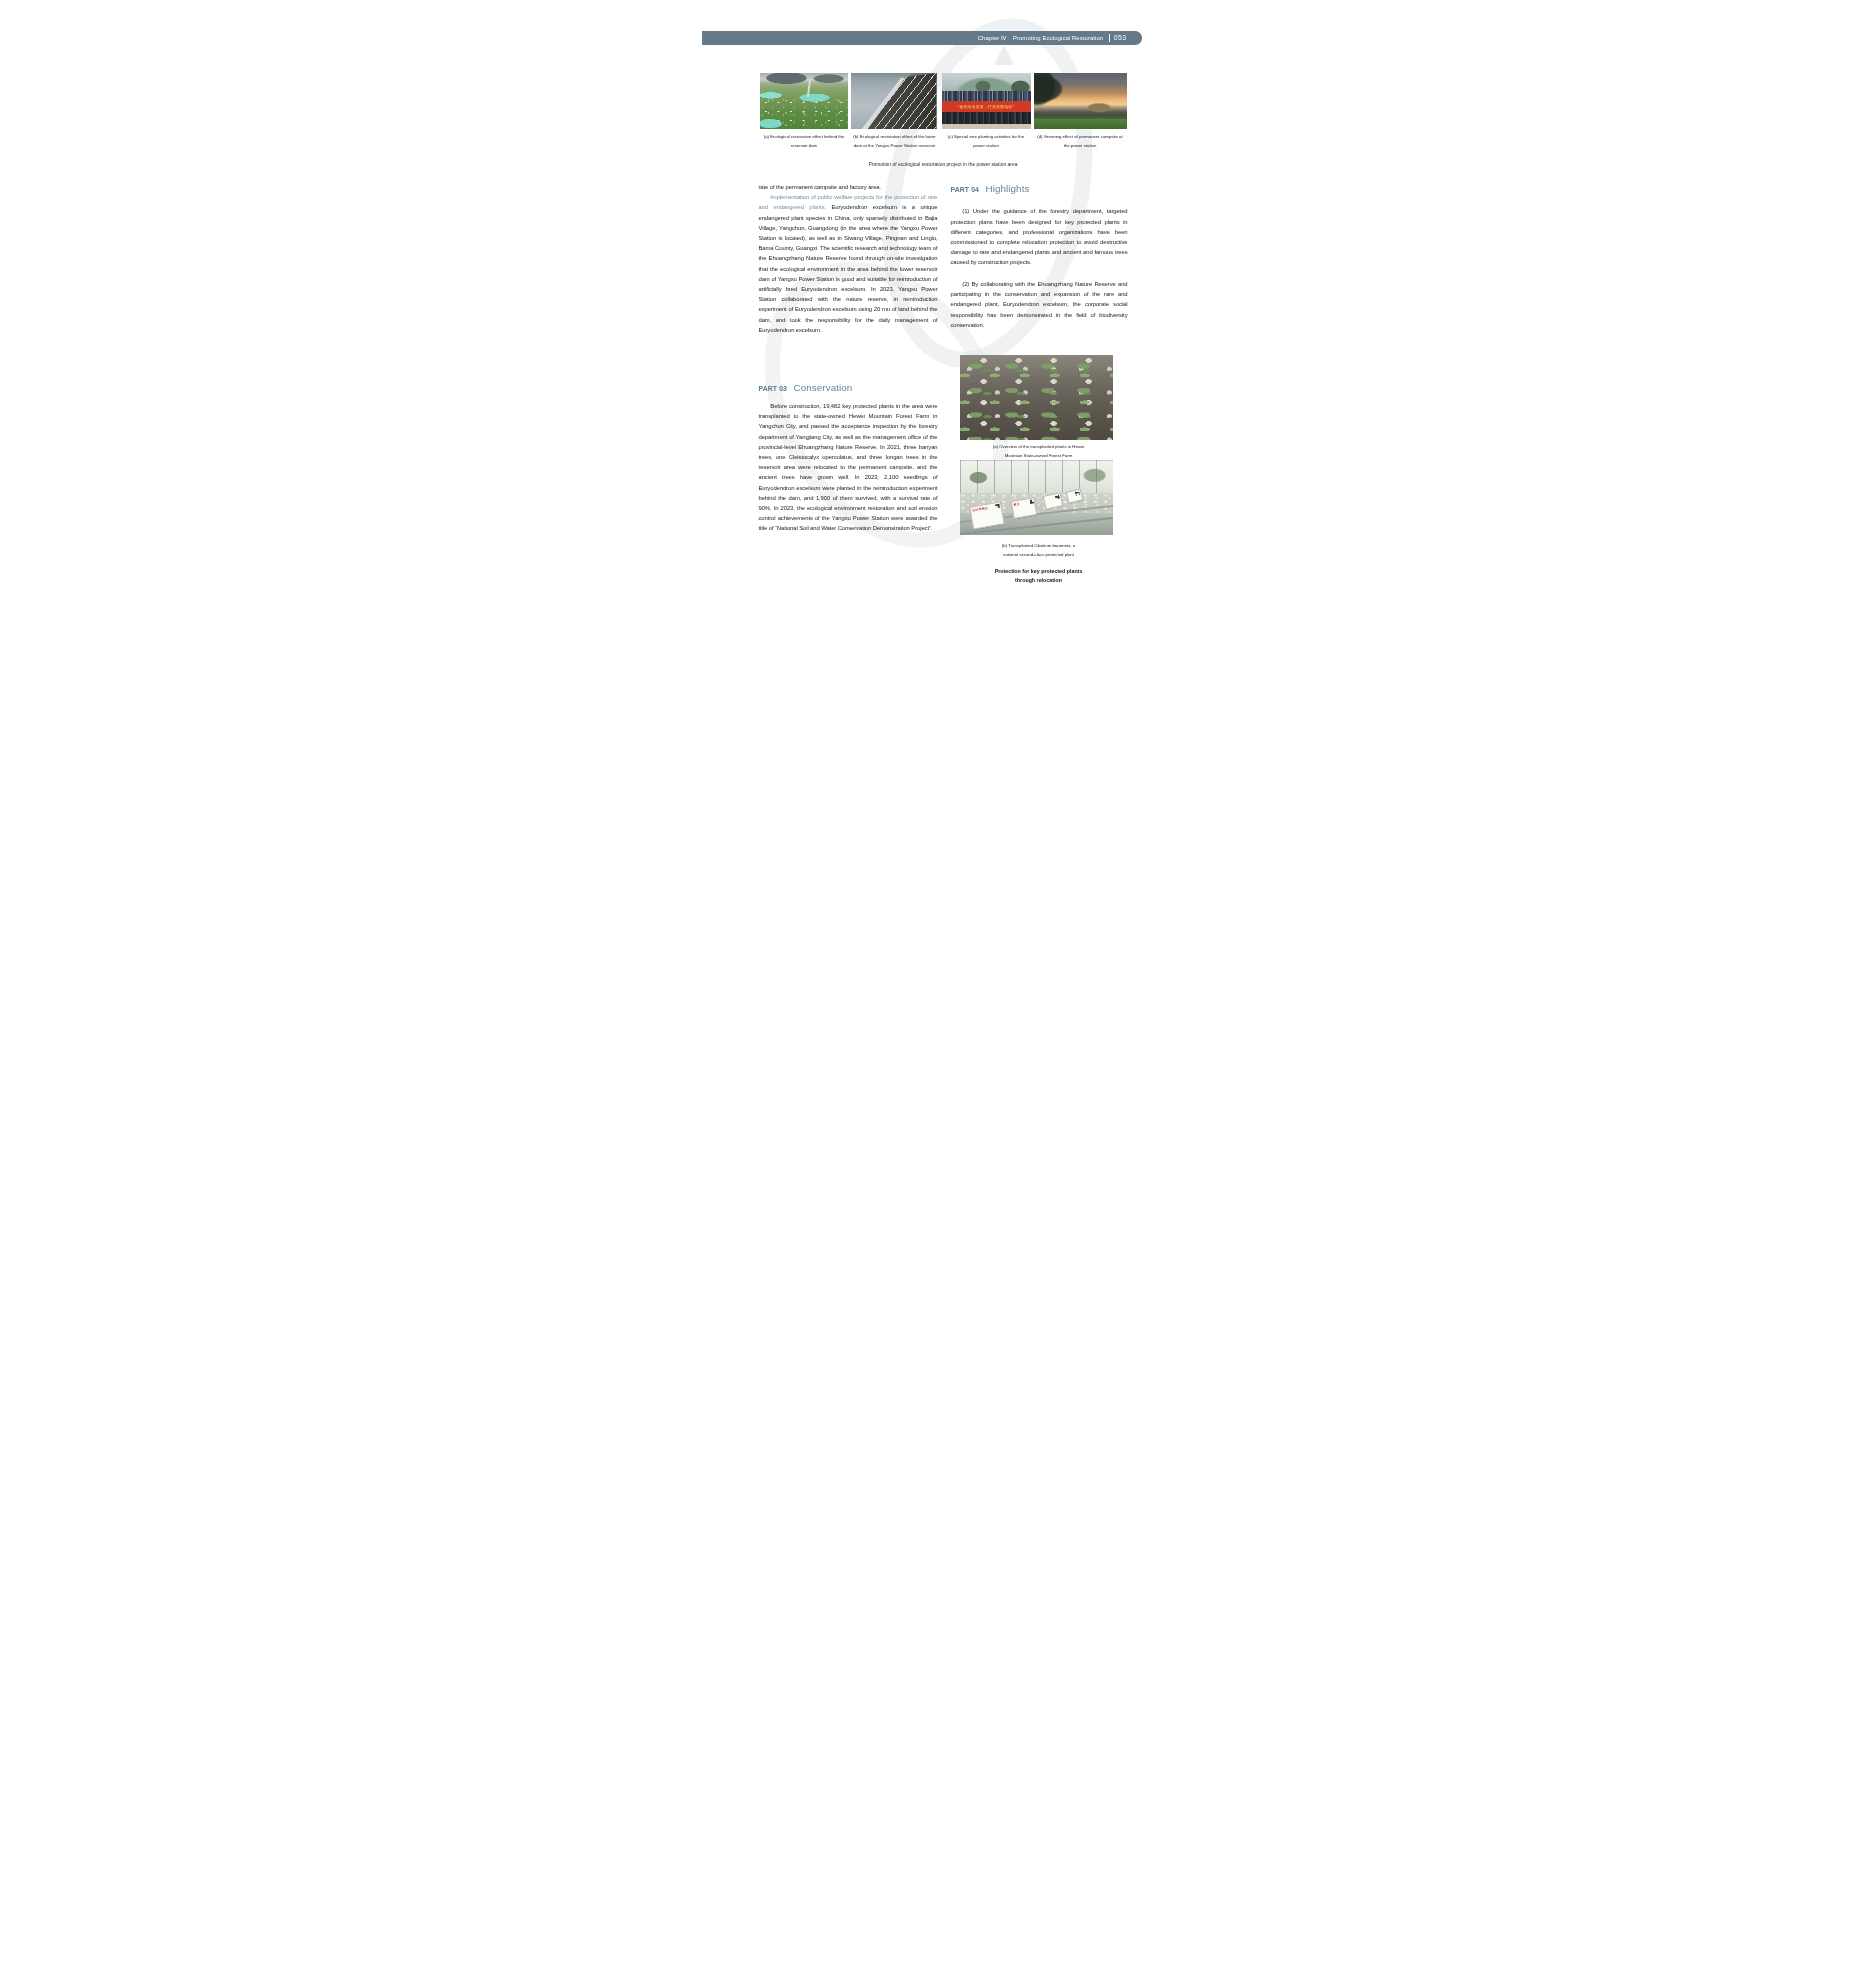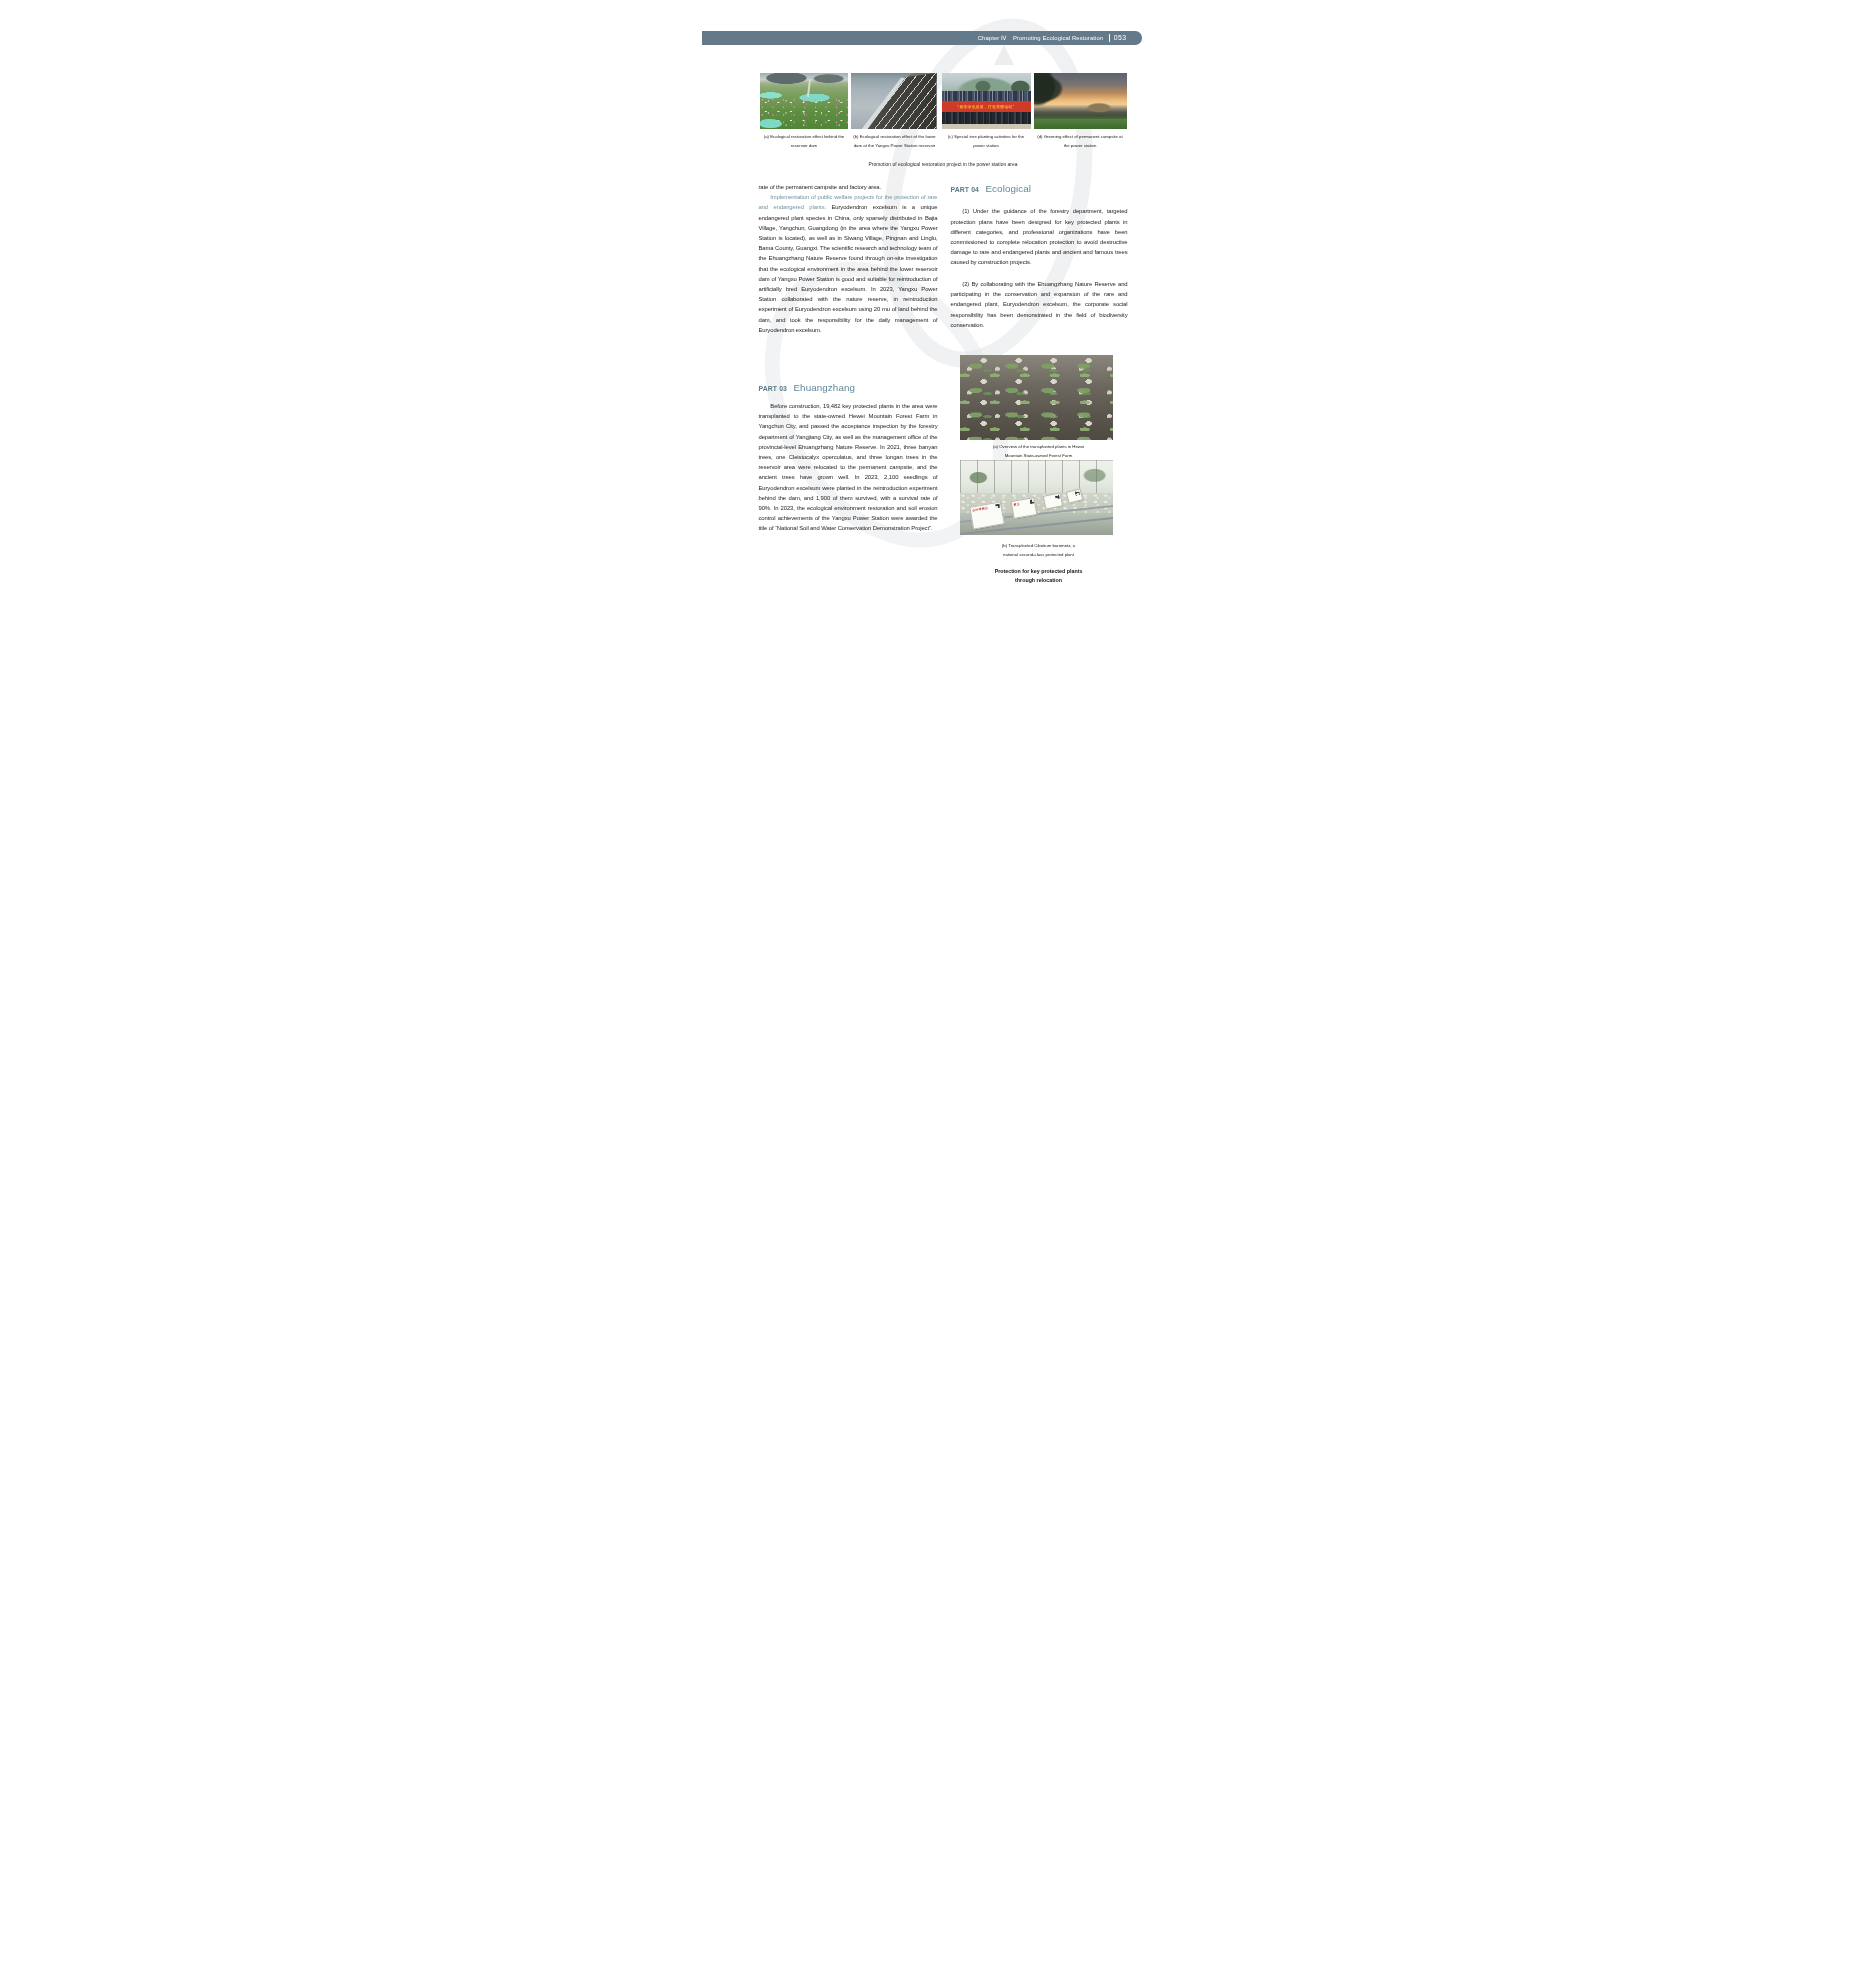--- a/index.html
+++ b/index.html
@@ -179,29 +179,29 @@
   <div class="pcap cap-c">(c) Special tree planting activities for the power station</div>
   <div class="pcap cap-d">(d) Greening effect of permanent campsite at the power station</div>
 
   <div class="row-caption">Promotion of ecological restoration project in the power station area</div>
 
   <section class="col left-col">
     <p class="body">rate of the permanent campsite and factory area.</p>
     <p class="body p-indent"><span class="emph">Implementation of public welfare projects for the protection of rare and endangered plants.</span><span> Euryodendron excelsum is a unique endangered plant species in China, only sparsely distributed in Bajia Village, Yangchun, Guangdong (in the area where the Yangxu Power Station is located), as well as in Siwang Village, Pingnan and Linglu, Bama County, Guangxi. The scientific research and technology team of the Ehuangzhang Nature Reserve found through on-site investigation that the ecological environment in the area behind the lower reservoir dam of Yangxu Power Station is good and suitable for reintroduction of artificially bred Euryodendron excelsum. In 2023, Yangxu Power Station collaborated with the nature reserve, in reintroduction experiment of Euryodendron excelsum using 20 mu of land behind the dam, and took the responsibility for the daily management of Euryodendron excelsum.</span></p>
     <div class="part-heading part3">
       <span class="part-label">PART 03</span>
-      <span class="part-title">Ehuangzhang</span>
+      <span class="part-title">Conservation</span>
     </div>
     <p class="body p-indent p3">Before construction, 19,482 key protected plants in the area were transplanted to the state-owned Hewei Mountain Forest Farm in Yangchun City, and passed the acceptance inspection by the forestry department of Yangjiang City, as well as the management office of the provincial-level Ehuangzhang Nature Reserve. In 2021, three banyan trees, one Cleistocalyx operculatus, and three longan trees in the reservoir area were relocated to the permanent campsite, and the ancient trees have grown well. In 2023, 2,100 seedlings of Euryodendron excelsum were planted in the reintroduction experiment behind the dam, and 1,900 of them survived, with a survival rate of 90%. In 2023, the ecological environment restoration and soil erosion control achievements of the Yangxu Power Station were awarded the title of “National Soil and Water Conservation Demonstration Project”.</p>
   </section>
 
   <section class="col right-col">
     <div class="part-heading part4">
       <span class="part-label">PART 04</span>
-      <span class="part-title">Ecological</span>
+      <span class="part-title">Highlights</span>
     </div>
     <p class="body p-indent rp1">(1) Under the guidance of the forestry department, targeted protection plans have been designed for key protected plants in different categories, and professional organizations have been commissioned to complete relocation protection to avoid destructive damage to rare and endangered plants and ancient and famous trees caused by construction projects.</p>
     <p class="body p-indent rp2">(2) By collaborating with the Ehuangzhang Nature Reserve and participating in the conservation and expansion of the rare and endangered plant, Euryodendron excelsum, the corporate social responsibility has been demonstrated in the field of biodiversity conservation.</p>
 
     <div class="rphoto rphoto-a"></div>
     <div class="rcap rcap-a">(a) Overview of the transplanted plants in Hewei Mountain State-owned Forest Farm</div>
 
     <div class="rphoto rphoto-b">
       <div class="gh-frame"></div>
       <div class="gh-pots"></div>

